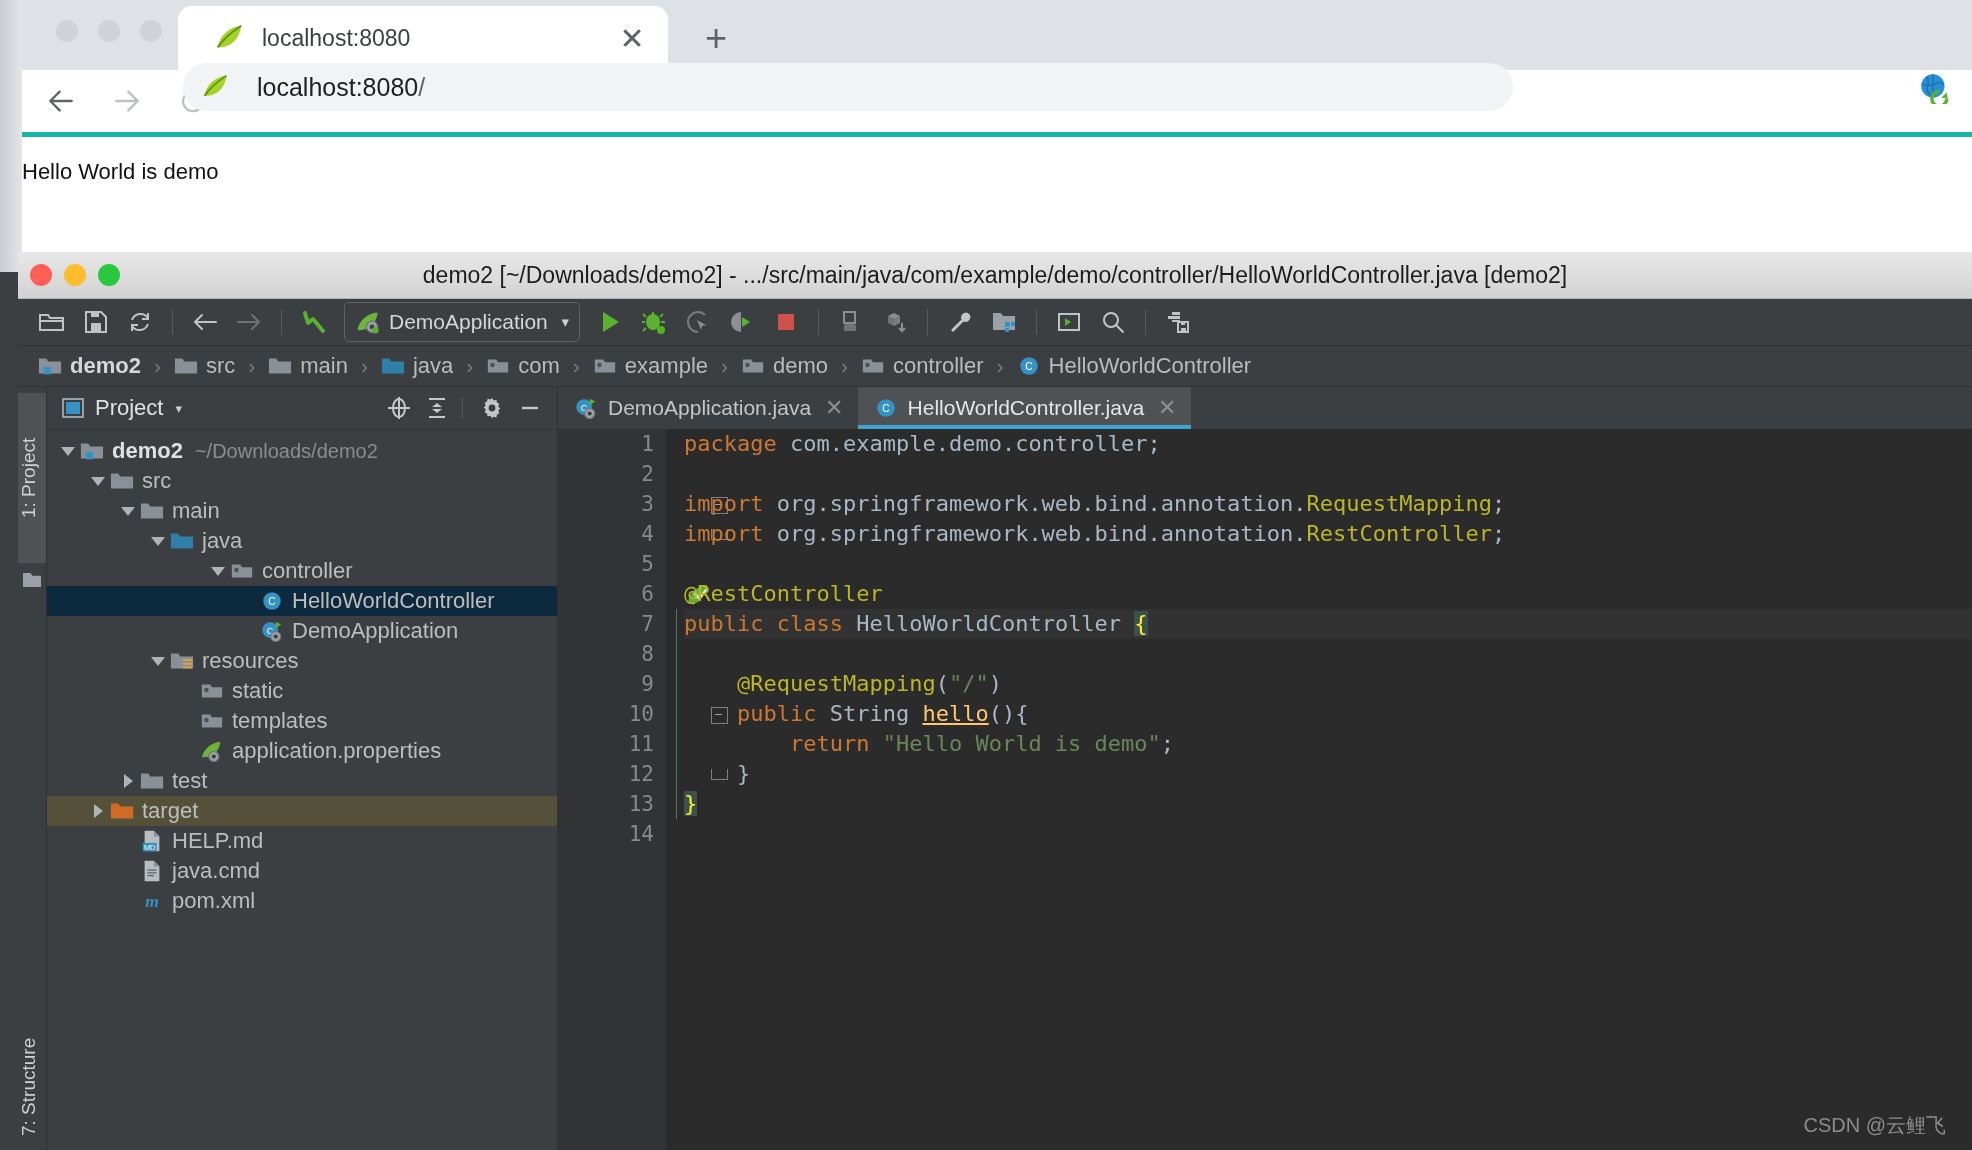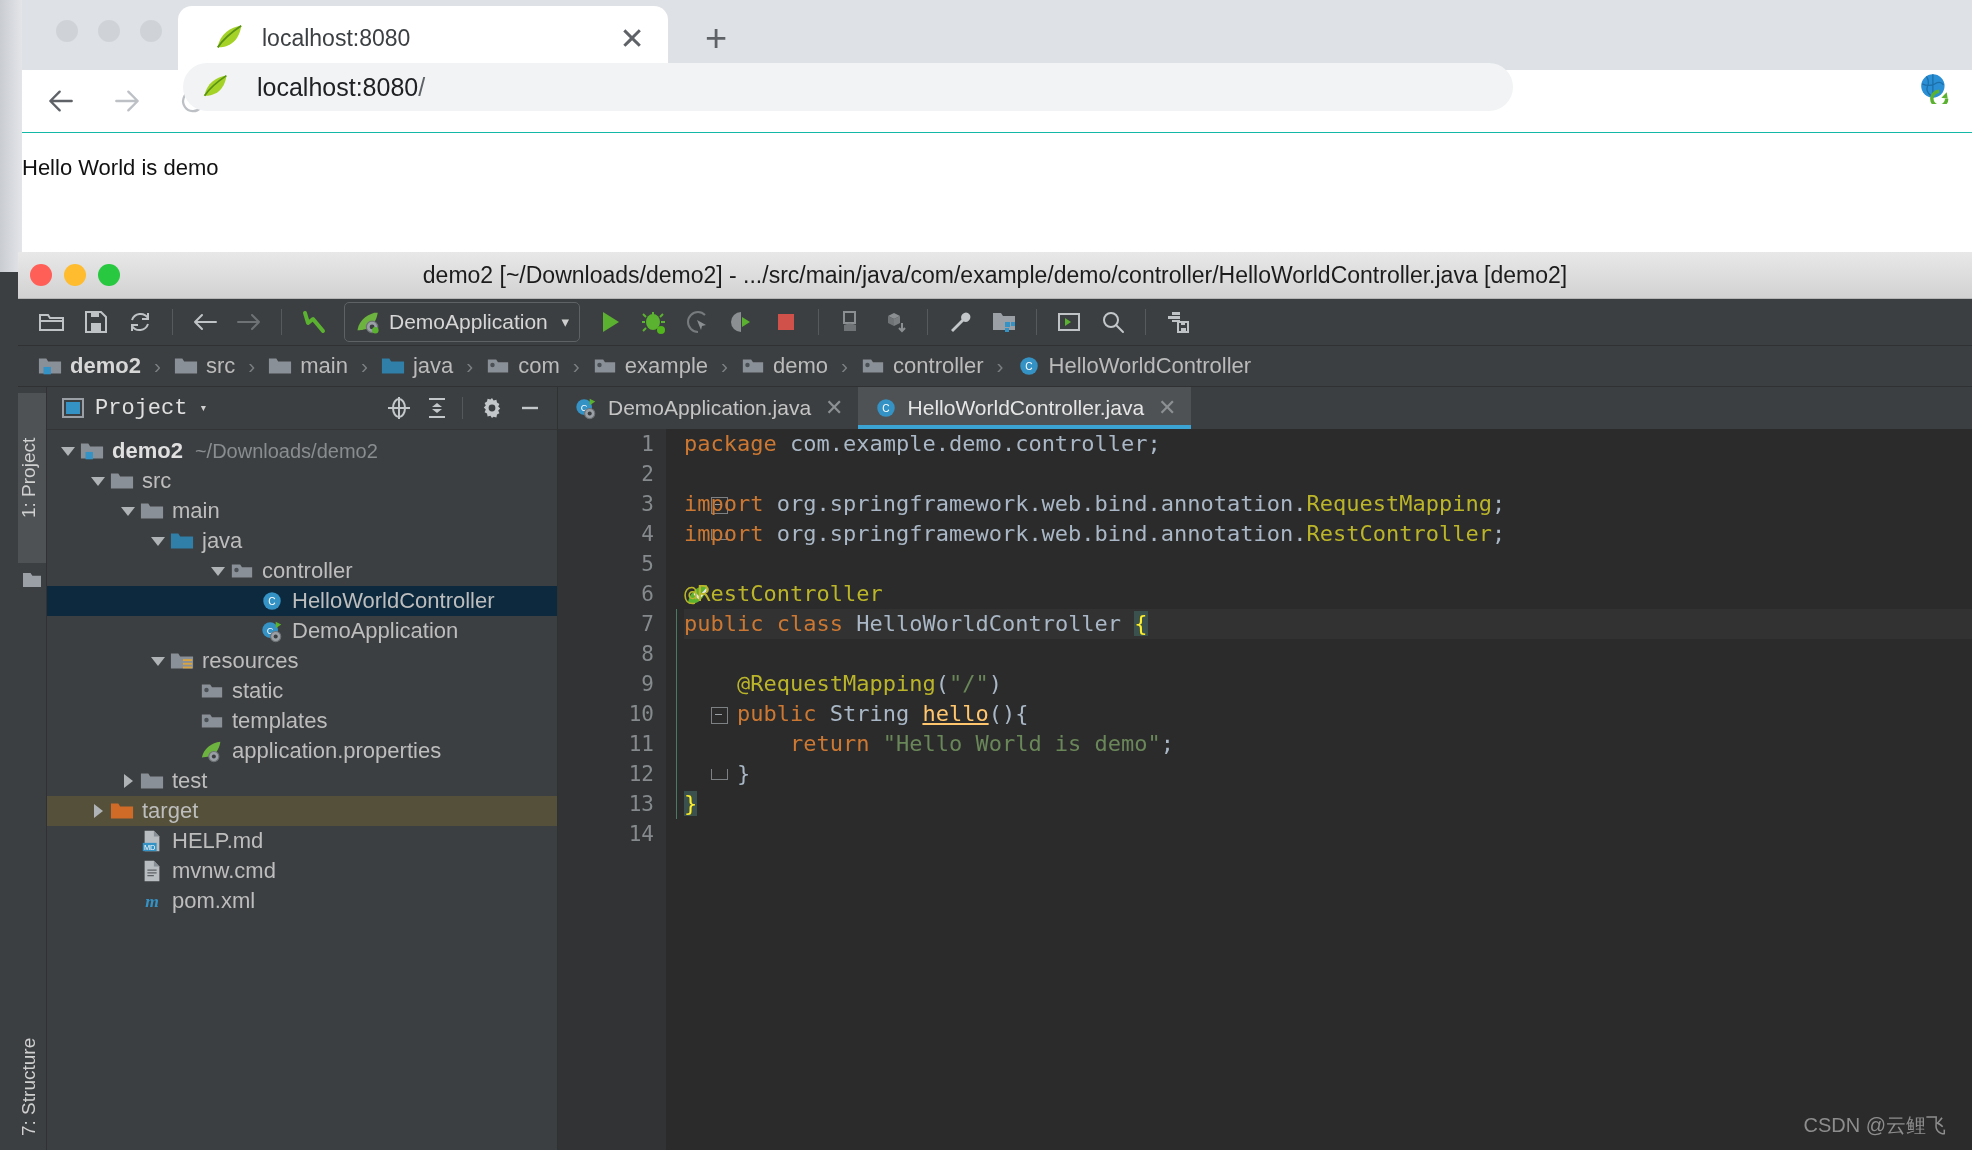--- a/index.html
+++ b/index.html
@@ -27,21 +27,21 @@
 
   .navbar{position:absolute;left:22px;top:70px;width:1950px;height:62px;background:#fff;display:flex;align-items:center;}
   .navbtn{width:54px;height:54px;margin-left:12px;display:flex;align-items:center;justify-content:center;cursor:pointer;}
   .navbtn svg{display:block;}
   .omnibox{position:absolute;left:183px;top:63px;width:1330px;height:48px;background:#f1f3f4;border-radius:24px;
       display:flex;align-items:center;}
   .omnibox .favicon{margin-left:18px;width:28px;height:28px;flex:none;}
   .omnibox .urltext{margin-left:28px;font-size:25px;color:#202124;white-space:nowrap;}
   .omnibox .urltext .dim{color:#5f6368;}
   .ext-icon{position:absolute;left:1918px;top:70px;width:34px;height:34px;cursor:pointer;}
-  .pagearea{position:absolute;left:22px;top:132px;width:1950px;height:140px;background:#fff;border-top:1px solid #14b8a6;}
+  .pagearea{position:absolute;left:22px;top:132px;width:1950px;height:140px;background:#fff;border-top:5px solid #14b8a6;}
   .pagetext{position:absolute;left:0px;top:22px;font-size:22px;color:#111;font-family:"Liberation Sans",sans-serif;}
 
   
   .ide{position:absolute;left:18px;top:252px;width:1954px;height:898px;background:#d946ef;overflow:hidden;}
   .ide-title{position:relative;height:46px;
       background:linear-gradient(to bottom,#e8e8e8,#d2d2d2);border-bottom:1px solid #b5b5b5;
       display:flex;align-items:center;}
   .traffic{position:absolute;left:12px;top:12px;display:flex;gap:12px;}
   .traffic span{width:22px;height:22px;border-radius:50%;display:block;}
   .t-red{background:#ff5f57;}
@@ -66,21 +66,21 @@
 
   .ide-body{position:relative;height:766px;background:#3c3f41;display:flex;}
   .leftstrip{width:28px;background:#3c3f41;position:relative;flex:none;border-right:1px solid #2f3133;}
   .vtab{position:absolute;left:0;width:28px;writing-mode:vertical-rl;transform:rotate(180deg);
       font-size:19px;color:#d0d0d0;text-align:center;cursor:pointer;white-space:nowrap;}
   .vtab.active{background:#4e5254;}
   .vtab-icon{position:absolute;left:5px;width:18px;height:16px;background:#9aa0a6;
       clip-path:polygon(0 12%,42% 12%,52% 30%,100% 30%,100% 100%,0 100%);}
 
   .project-panel{width:510px;background:#3c3f41;flex:none;display:flex;flex-direction:column;border-right:1px solid #2f3133;}
-  .pp-header{height:42px;display:flex;align-items:center;padding:0 10px 0 14px;border-bottom:1px solid #323436;font-family:Liberation Mono, monospace;}
+  .pp-header{height:42px;display:flex;align-items:center;padding:0 10px 0 14px;border-bottom:1px solid #323436;}
   .pp-title{font-size:22px;color:#e0e0e0;margin-left:10px;}
   .pp-caret{margin-left:12px;font-size:13px;color:#cfcfcf;}
   .pp-spacer{flex:1;}
   .pp-btn{width:34px;height:34px;display:flex;align-items:center;justify-content:center;cursor:pointer;margin-left:4px;}
   .pp-sep{width:1px;height:22px;background:#55585a;margin:0 8px;}
 
   .tree{flex:1;overflow:hidden;padding-top:6px;font-size:0;}
   .trow{height:30px;display:flex;align-items:center;white-space:nowrap;cursor:pointer;padding-right:6px;}
   .trow.selected{background:#0d293e;}
   .trow.hovered{background:#55503a;}
@@ -637,21 +637,21 @@
             </div>
             <div class="trow" style="padding-left: 70px;">
               <span class="tarrow"></span>
               <span class="ticon">
                 <svg width="24" height="24" viewBox="0 0 26 26">
                   <path d="M5 2h10l6 6v16H5z" fill="#b8bdc1"></path>
                   <path d="M15 2v6h6z" fill="#8a9097"></path>
                   <path d="M8 12h10M8 15h10M8 18h7" stroke="#5c6165" stroke-width="1.4"></path>
                 </svg>
               </span>
-              <span class="tlabel">mvnw.cmd</span>
+              <span class="tlabel">java.cmd</span>
             </div>
             <div class="trow" style="padding-left: 70px;">
               <span class="tarrow"></span>
               <span class="ticon">
                 <svg width="24" height="24" viewBox="0 0 26 26">
                   <text x="13" y="20" font-size="19" fill="#3592c4" text-anchor="middle" font-style="italic" font-weight="bold" font-family="Liberation Serif, serif">m</text>
                 </svg>
               </span>
               <span class="tlabel">pom.xml</span>
             </div>

